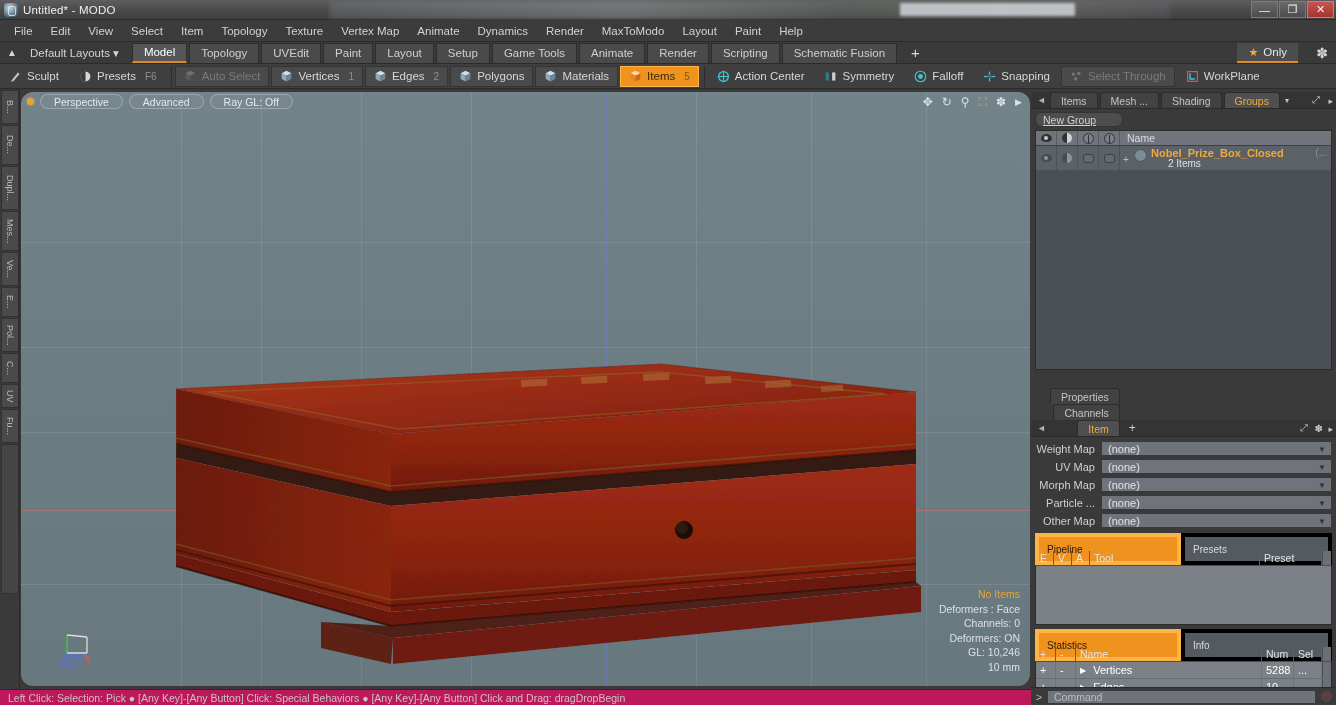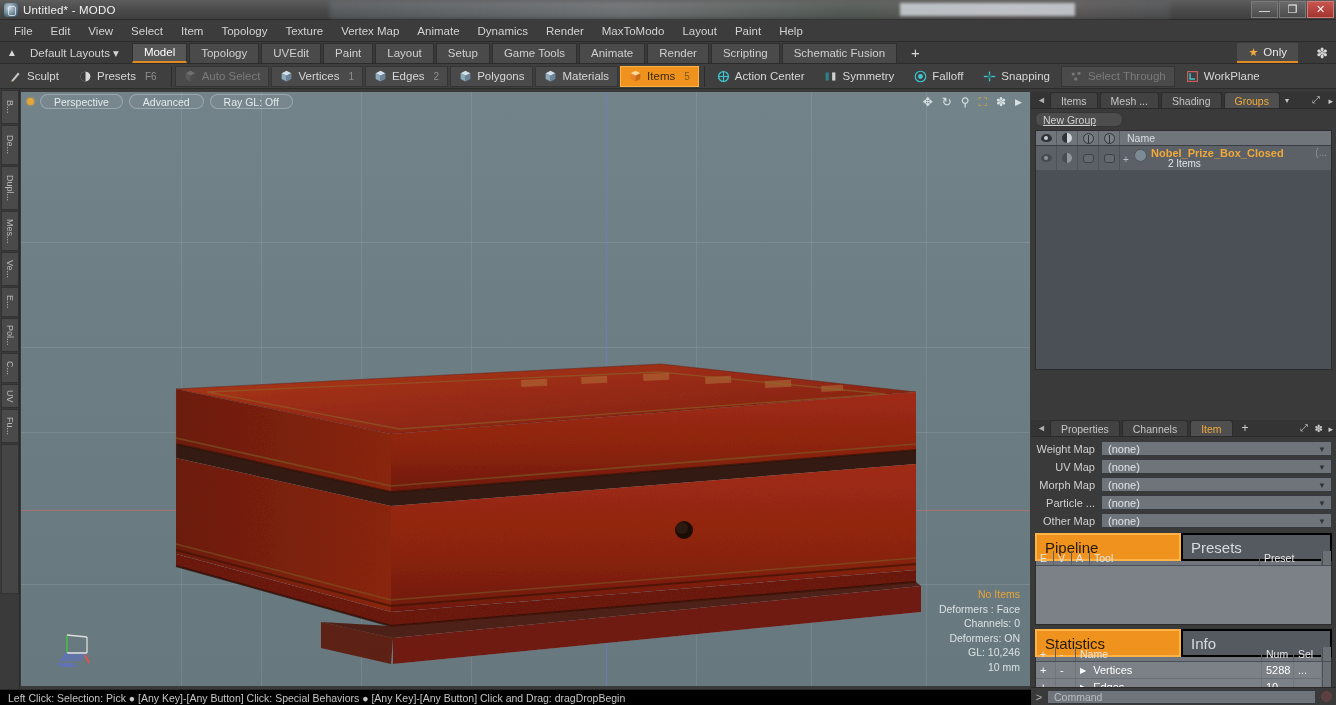--- a/index.html
+++ b/index.html
@@ -109,21 +109,21 @@
     color:#b9b9b9; font-size:9px;
     writing-mode:vertical-rl; text-orientation:mixed;
     display:flex; align-items:center; justify-content:center;
     overflow:hidden; white-space:nowrap;
   }
   .vtab.spacer { background:#454545; }
 
   
   .viewport {
     position:absolute; left:21px; top:92px; width:1009px; height:594px;
-    background:#7f1d1d; overflow:hidden;
+    background:#7f1d1d; overflow:hidden;border-radius:12px;
   }
   .vp-sky {
     position:absolute; inset:0;
     background:linear-gradient(180deg,#73838a 0%,#6d7d84 45%,#68787f 100%);
   }
   .vp-grid-h { position:absolute; left:0; width:100%; height:1px; background:rgba(255,255,255,.10); }
   .vp-grid-v { position:absolute; top:0; height:100%; width:1px; background:rgba(255,255,255,.085); }
   .vp-axis-x { position:absolute; left:0; width:100%; height:1px; background:rgba(214,108,108,.55); }
   .vp-axis-z { position:absolute; top:0; height:100%; width:1px; background:rgba(108,128,214,.55); }
 
@@ -201,37 +201,37 @@
   .listfield {
     flex:1; height:15px; background:#6e747a; border:1px solid #343a3f;
     color:#dfe3e6; font-size:11px; display:flex; align-items:center; padding-left:6px;
     position:relative;
   }
   .listfield .dd { position:absolute; right:5px; top:3px; color:#2f3338; font-size:8px; }
 
   .subtabrow { display:flex; height:16px; margin:4px 4px 0 4px; }
   .subtab {
     height:16px; padding:12px 8px; display:flex; align-items:center;
-    background:#545a60; border:2px solid #000000; color:#d7dbde; font-size:15px; flex:0 0 auto;
+    background:#545a60; border:4px solid #000000; color:#d7dbde; font-size:10px; flex:0 0 auto;
   }
   .subtab.sel { background:#f0931e; color:#24190a; border-color:#ffb347; width:146px; }
   .subtab.rest { flex:1; }
 
   .tbl { margin:1px 4px 0 4px; border:1px solid #2c2c2c; background:#7b8187; }
   .tbl-head { display:flex; height:15px; background:#70767c; border-bottom:1px solid #4a5055; }
   .th { color:#e2e6e9; font-size:10.5px; display:flex; align-items:center; padding-left:4px; border-right:1px solid #5a6065; }
   .tr { display:flex; height:17px; border-bottom:1px solid rgba(70,76,81,.35); }
   .td { color:#ffffff; font-size:11px; display:flex; align-items:center; padding-left:4px; border-right:1px solid rgba(90,96,101,.35); }
   .tbl-body-empty { height:58px; background:#7b8187; }
   .scroll-v { width:9px; background:#6a7076; border-left:1px solid #4a5055; }
 
   
   .statusbar {
     position:absolute; left:0; bottom:0; width:1031px; height:16px;
-    background:#000000; border-top:1px solid #2a2a2a;
+    background:#be185d; border-top:1px solid #2a2a2a;
     display:flex; align-items:center; padding-left:8px;
     color:#c5c5c5; font-size:10.5px; white-space:nowrap;
   }
   .cmdbar {
     position:absolute; left:1031px; bottom:0; width:305px; height:18px;
     background:#3a3a3a; border-top:1px solid #2a2a2a; display:flex; align-items:center;
   }
   .cmd-gt { width:16px; text-align:center; color:#b5b5b5; font-size:11px; }
   .cmd-input {
     flex:1; height:14px; background:#6e747a; border:1px solid #343a3f;
@@ -650,21 +650,21 @@
           <span class="gr-sub">2 Items</span>
           <span class="gr-dots">(...</span>
         </div>
       </div>
     </div>
 
     <div class="rdivider" style="height:50px;"></div>
 
     <div class="ptabrow">
       <div class="pin">◄</div>
-      <div id="bottomtabs" style="display:flex;align-items:flex-end;">
+      <div id="bottomtabs" style="display:flex;align-items:flex-end;flex-direction:column;">
           <div class="ptab">Properties</div>
           <div class="ptab">Channels</div>
           <div class="ptab sel">Item</div>
         </div>
       <div class="ptab plus">+</div>
       <div class="expand" style="right:28px">⤢</div>
       <div class="expand" style="right:13px">✽</div>
       <div class="arrow2">▸</div>
     </div>
 

